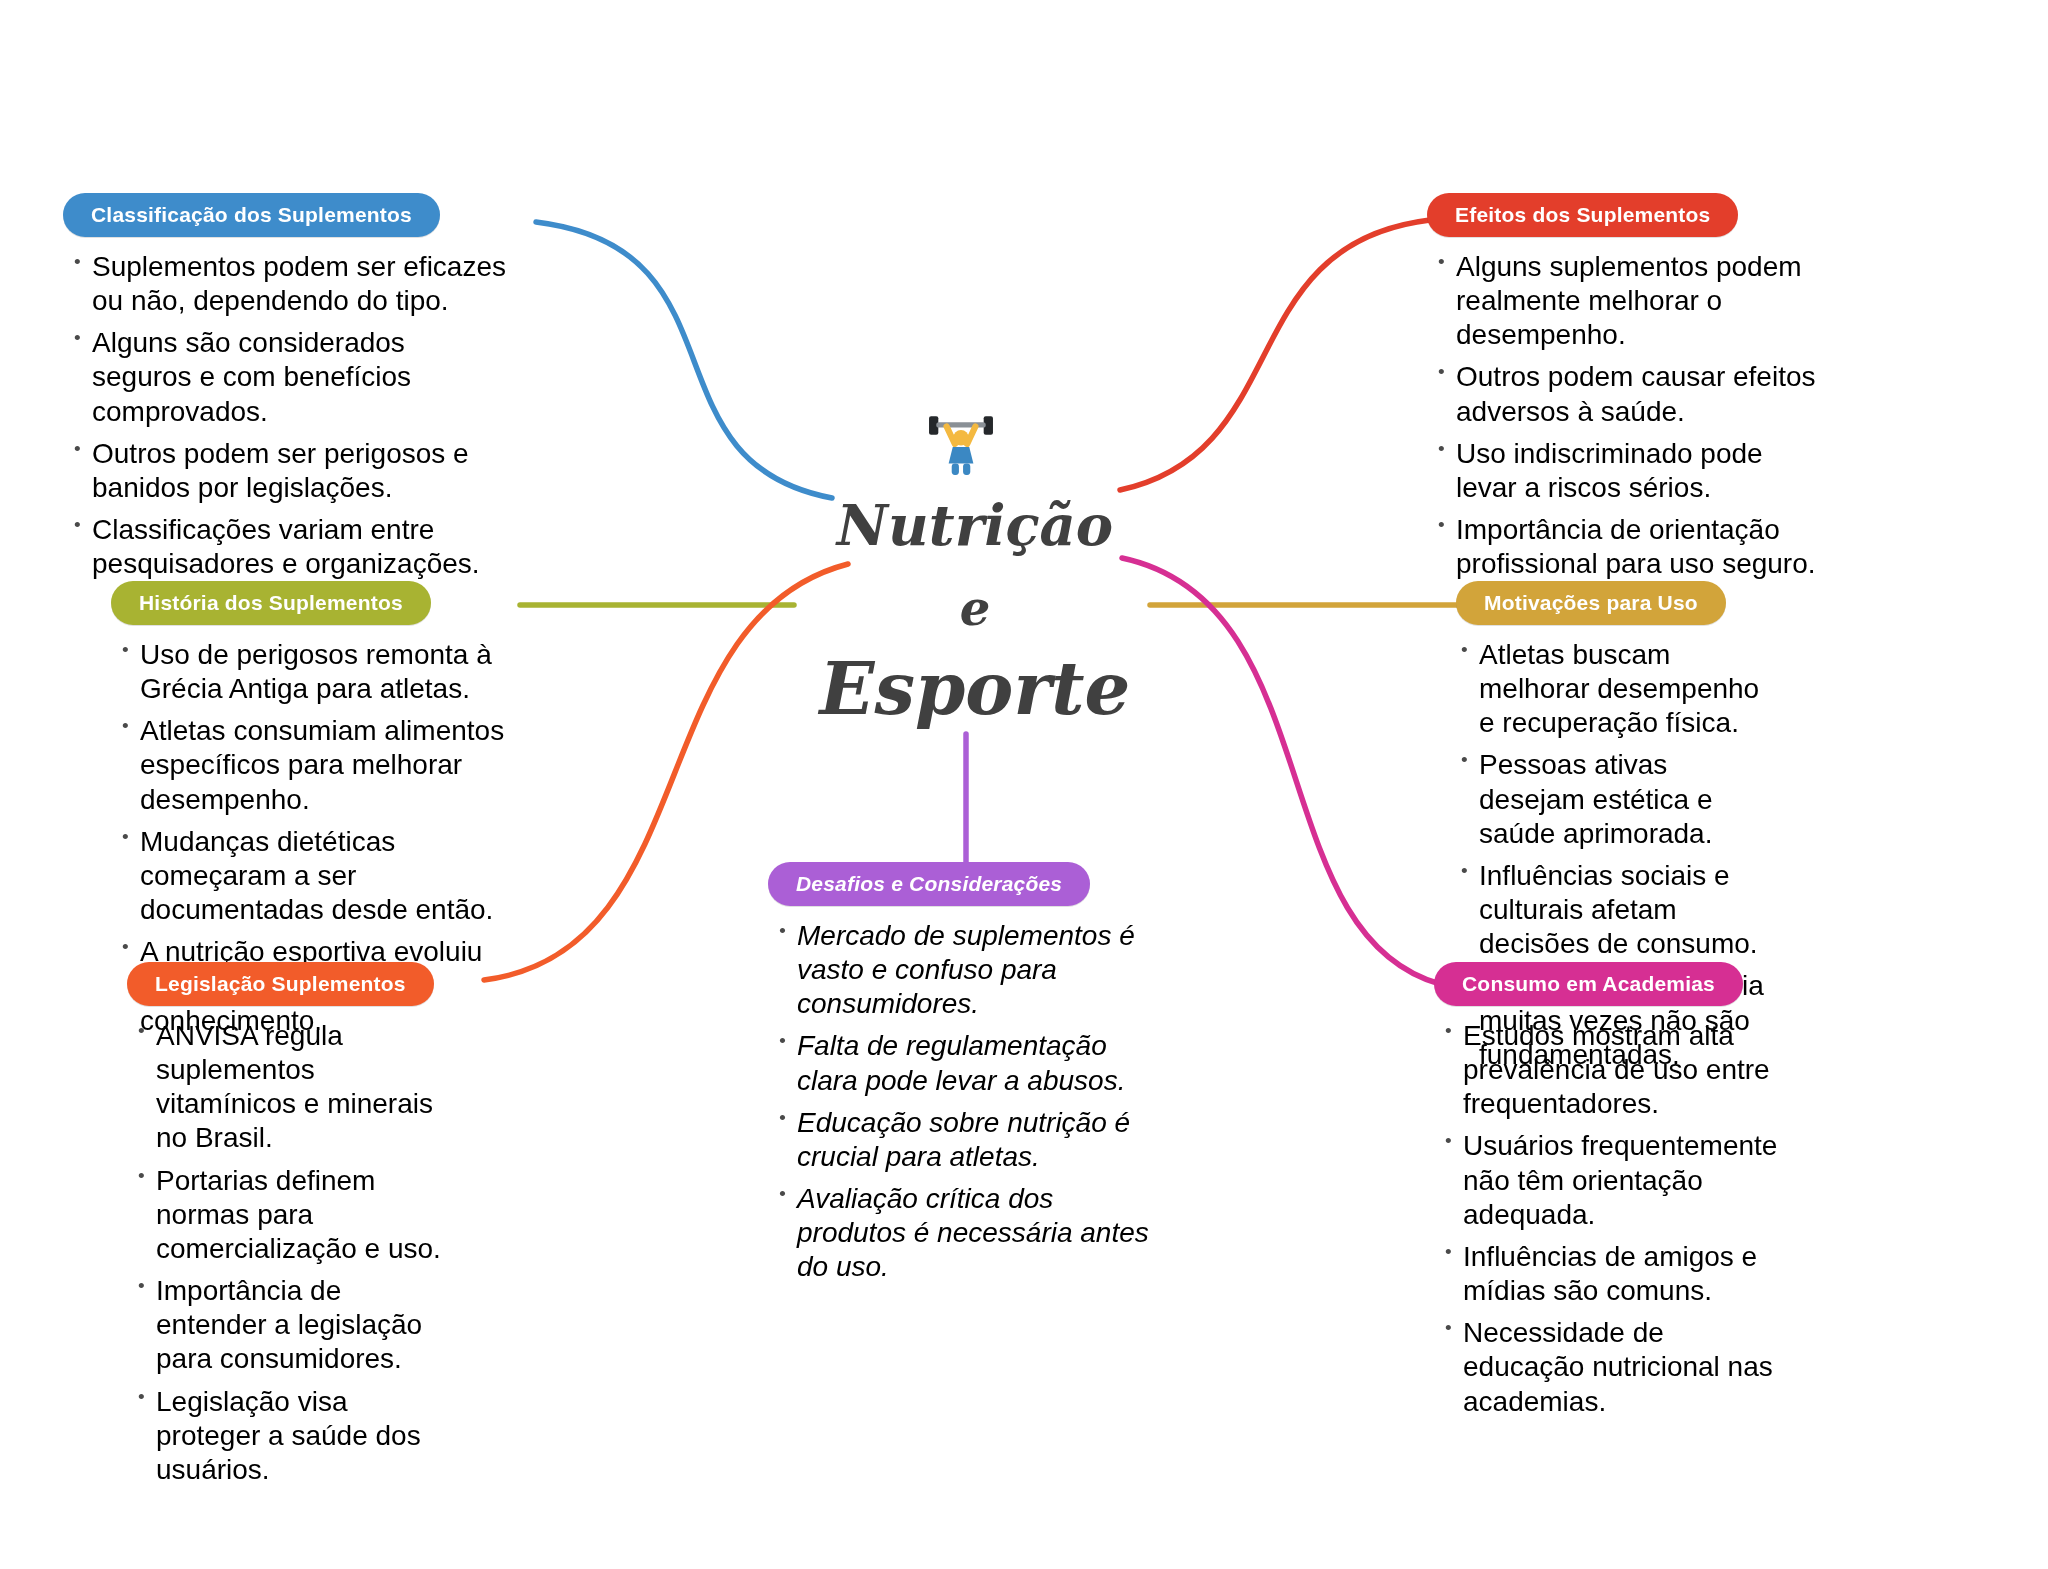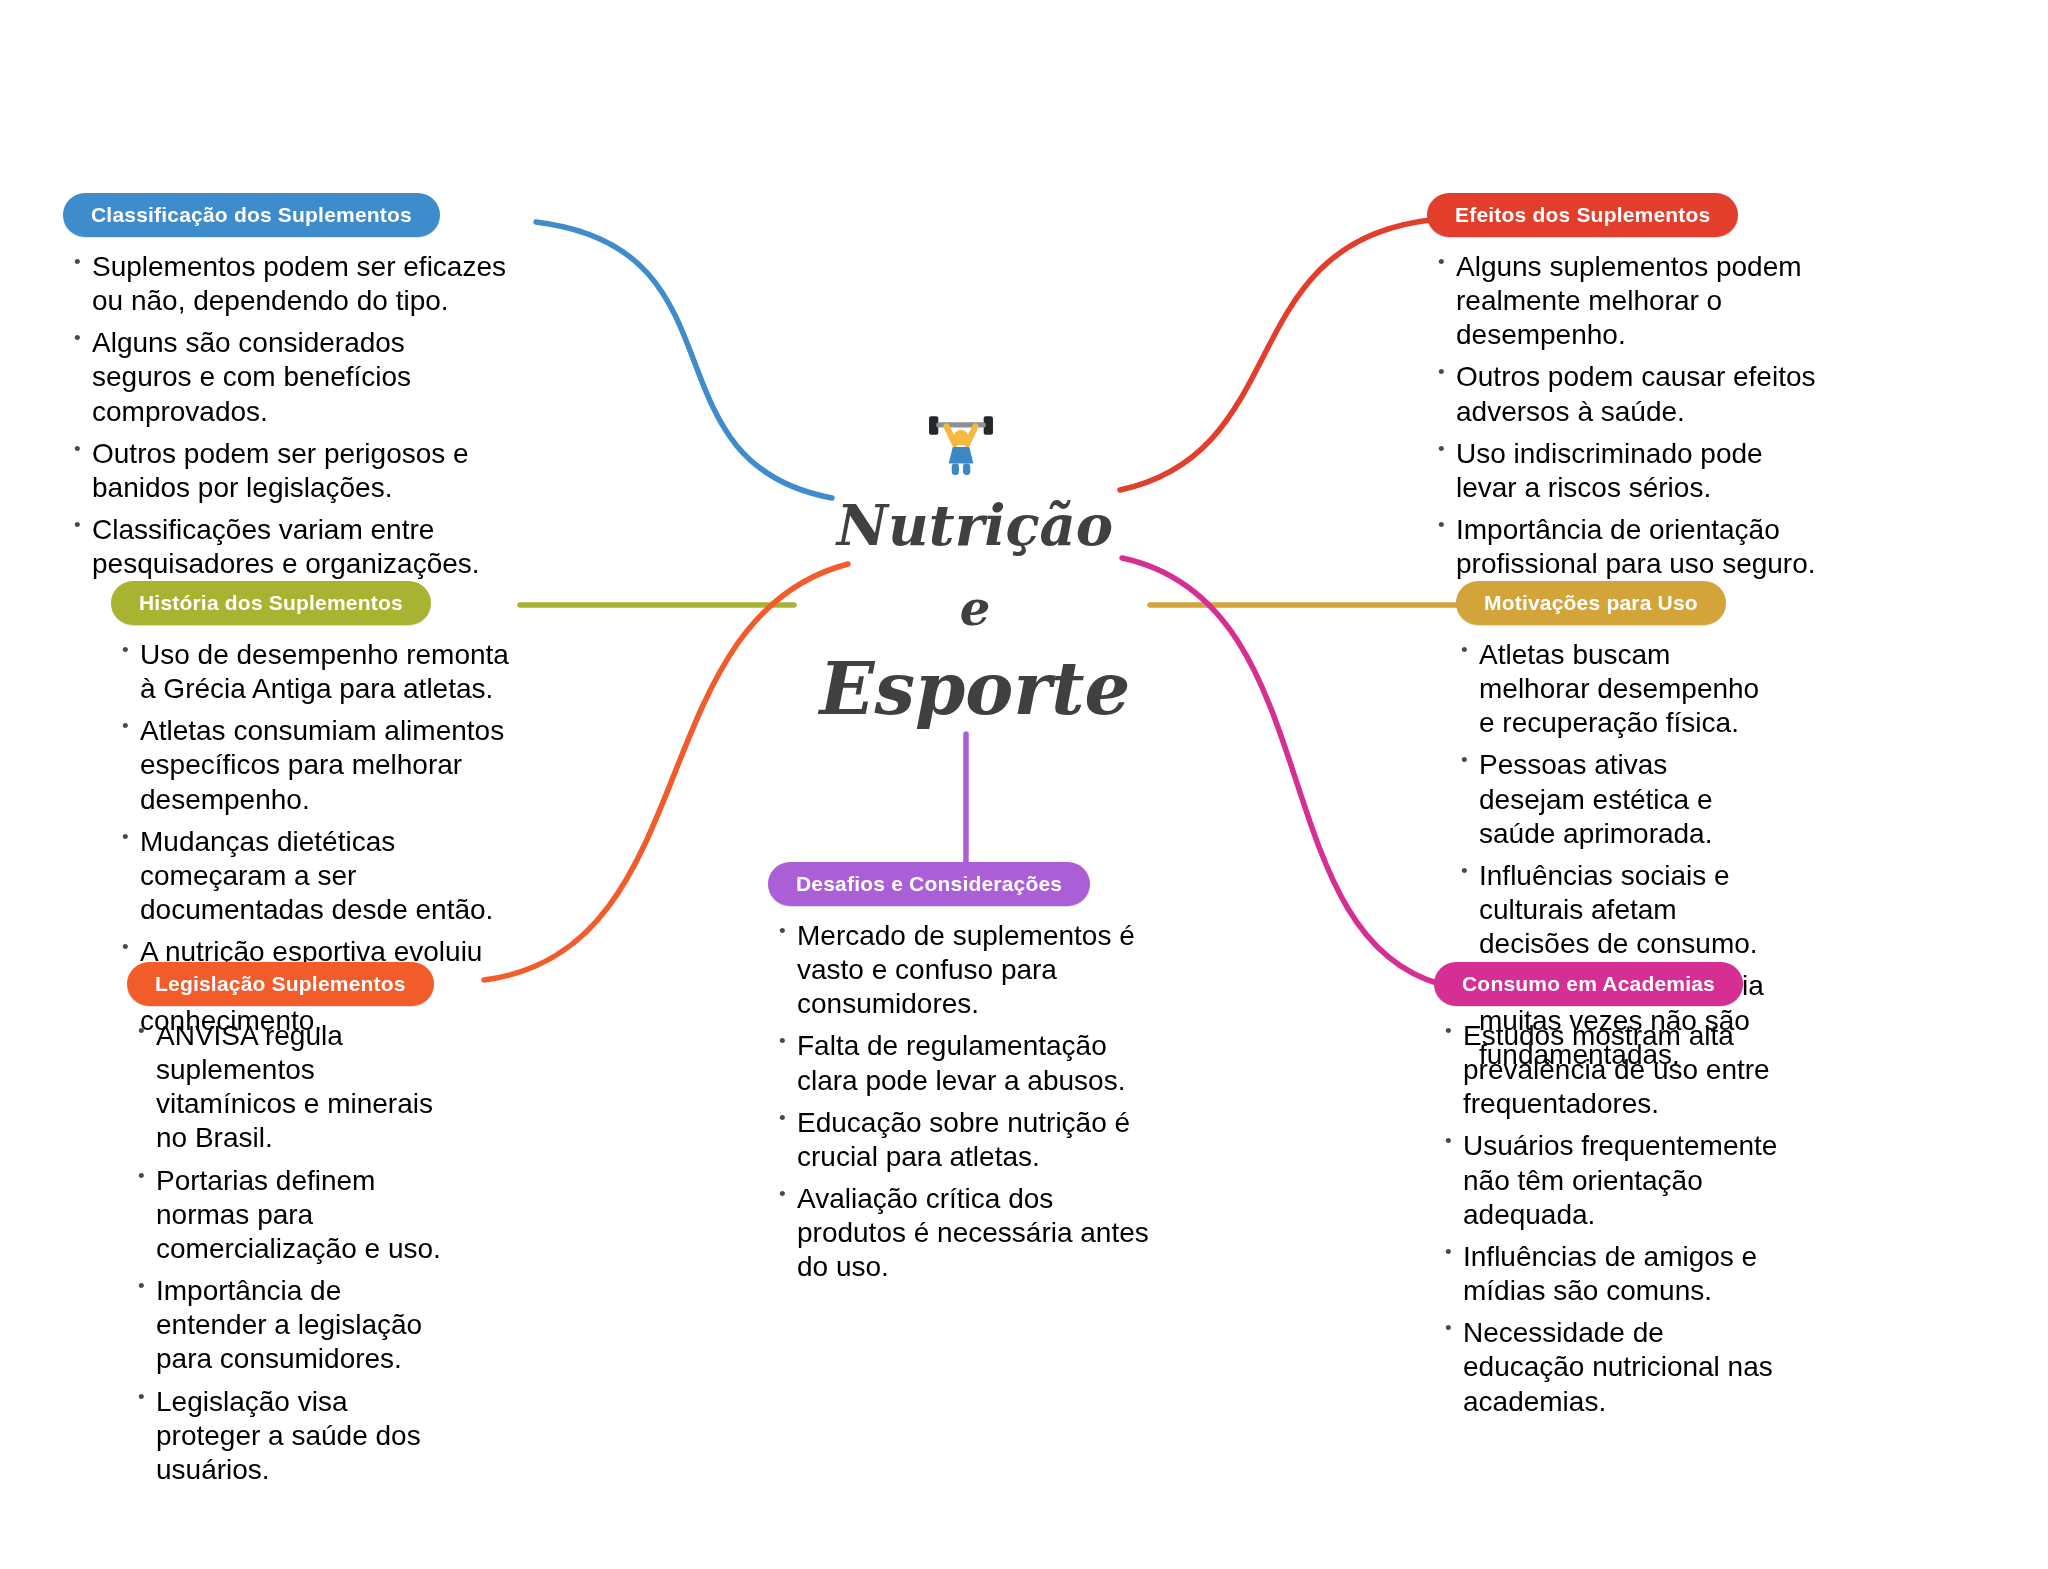--- a/index.html
+++ b/index.html
@@ -72,21 +72,21 @@
   .b-classificacao { left: 63px;   top: 193px; }
   .b-classificacao .items { width: 448px; }
   .b-efeitos       { left: 1427px; top: 193px; }
   .b-efeitos .items { width: 392px; }
   .b-historia      { left: 111px;  top: 581px; }
   .b-historia .items { width: 400px; }
   .b-motivacoes    { left: 1456px; top: 581px; }
   .b-motivacoes .items { width: 316px; margin-left: -6px; }
   .b-legislacao    { left: 127px;  top: 962px; }
   .b-legislacao .items { width: 318px; }
-  .b-desafios      { left: 768px;  top: 862px; }
+  .b-desafios      { left: 768px;  top: 862px; font-style: italic; }
   .b-desafios .items { width: 392px; }
   .b-consumo       { left: 1434px; top: 962px; }
   .b-consumo .items { width: 352px; }
 
   
   .center-icon {
     position: absolute;
     left: 928px; top: 412px;
     width: 66px; height: 66px;
     z-index: 2;
@@ -153,21 +153,21 @@
       <li>Alguns suplementos podem realmente melhorar o desempenho.</li>
       <li>Outros podem causar efeitos adversos à saúde.</li>
       <li>Uso indiscriminado pode levar a riscos sérios.</li>
       <li>Importância de orientação profissional para uso seguro.</li>
     </ul>
   </section>
 
   <section class="branch b-historia">
     <div class="pill pill-olive">História dos Suplementos</div>
     <ul class="items">
-      <li>Uso de desempenho remonta à Grécia Antiga para atletas.</li>
+      <li>Uso de perigosos remonta à Grécia Antiga para atletas.</li>
       <li>Atletas consumiam alimentos específicos para melhorar desempenho.</li>
       <li>Mudanças dietéticas começaram a ser documentadas desde então.</li>
       <li>A nutrição esportiva evoluiu com o tempo e conhecimento.</li>
     </ul>
   </section>
 
   <section class="branch b-motivacoes">
     <div class="pill pill-gold">Motivações para Uso</div>
     <ul class="items">
       <li>Atletas buscam melhorar desempenho e recuperação física.</li>

